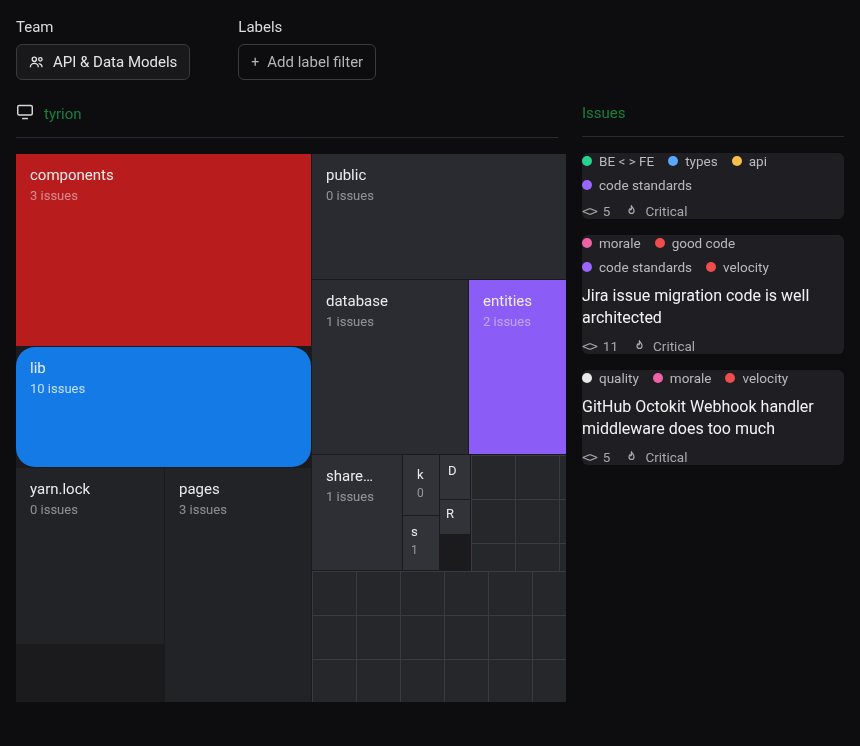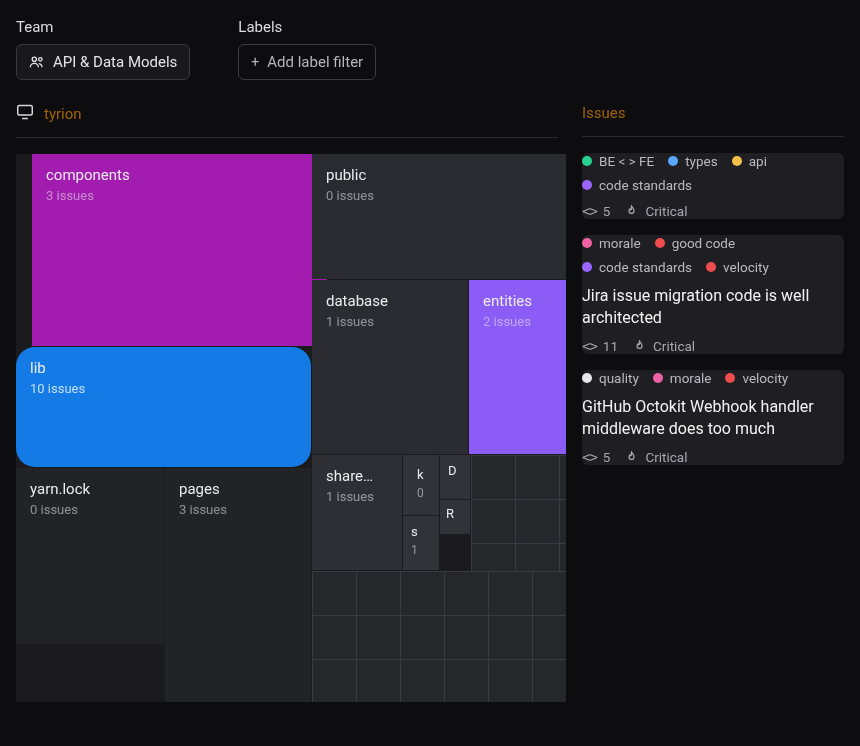--- a/index.html
+++ b/index.html
@@ -48,37 +48,37 @@
   .right { flex: 0 0 262px; }
 
   .section-head {
     display: flex;
     align-items: center;
     gap: 10px;
     padding: 14px 0 14px 0;
     border-bottom: 1px solid #2b2b2f;
     margin-bottom: 16px;
   }
-  .section-title { color: #a16207; font-size: 15px; }
+  .section-title { color: #15803d; font-size: 15px; }
 
   
   .treemap {
     position: relative;
     width: 550px;
     height: 548px;
     background: #1b1b1e;
   }
   .cell {
     position: absolute;
     padding: 12px 14px;
     overflow: hidden;
   }
   .cell .name { color: #ececee; font-size: 15px; margin-bottom: 4px; white-space: nowrap; overflow: hidden; text-overflow: ellipsis; }
   .cell .meta { color: rgba(230,230,235,0.55); font-size: 13px; white-space: nowrap; }
-  .c-blue1 { background: #a21caf; margin-left: 16px; }
+  .c-blue1 { background: #b91c1c; }
   .c-blue2 { background: #147be6; }
   .c-blue2 .meta { color: rgba(255,255,255,0.75); }
   .c-dark1 { background: #222327; }
   .c-dark0 { background: #2a2b30; }
   .c-blue3 { background: #8b5cf6; }
   .c-mid { background: #2b2c31; }
   .c-mid2 { background: #2e2f34; }
   .c-mid3 { background: #323338; }
   .gridfill {
     position: absolute;

